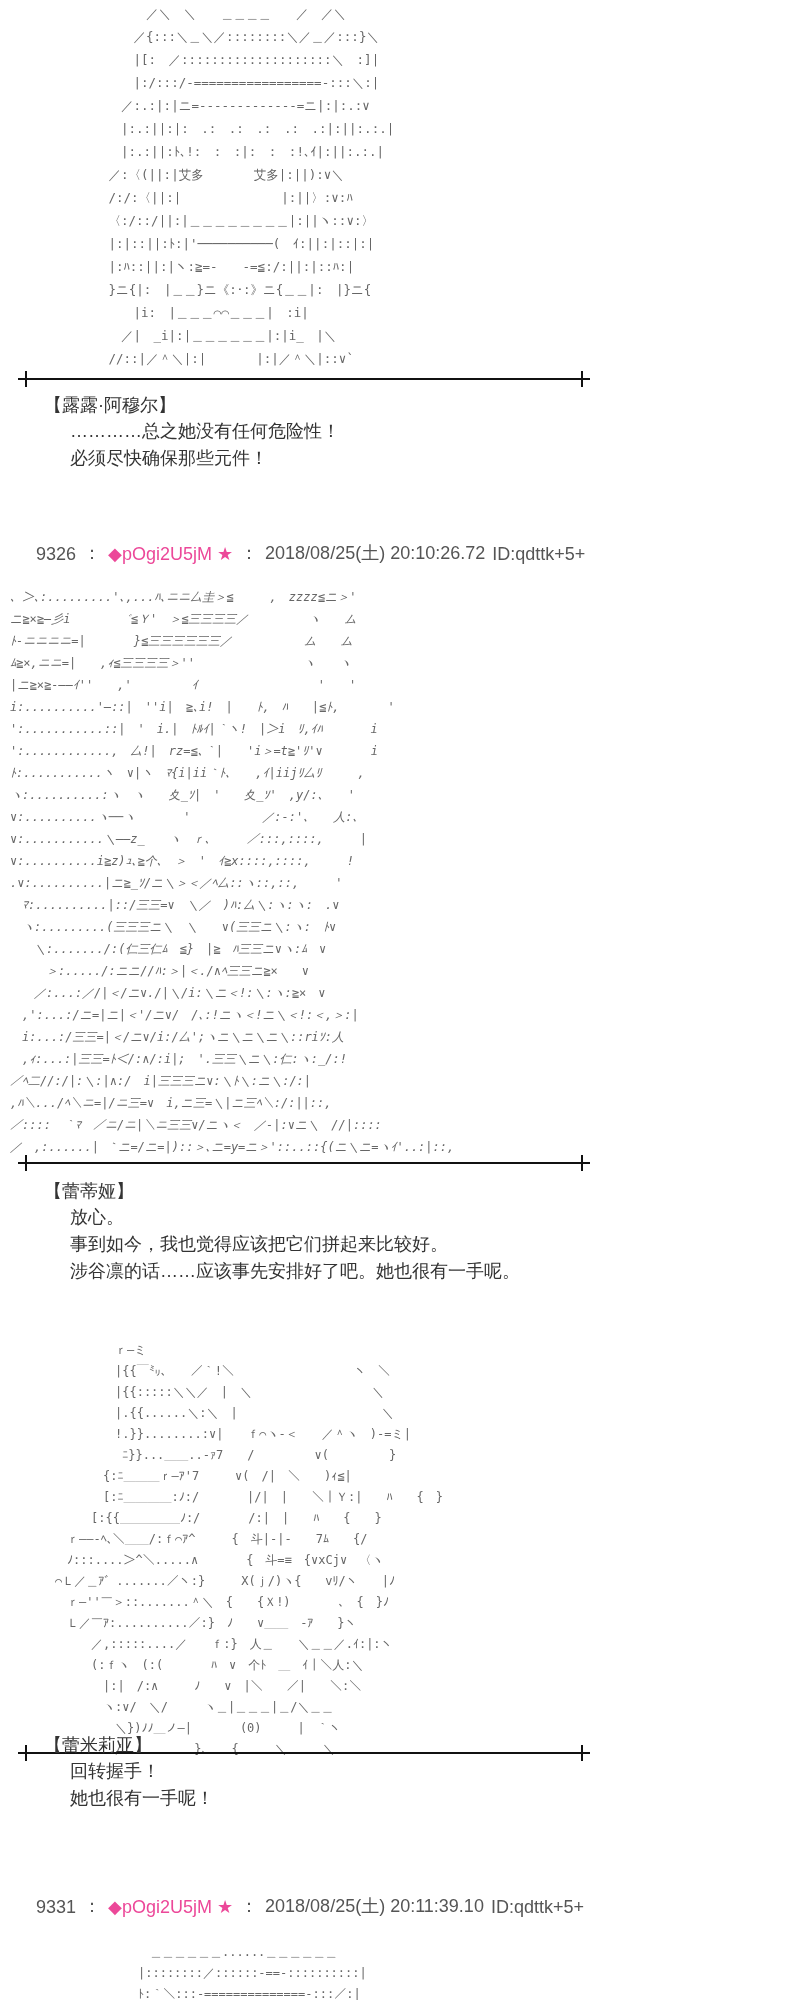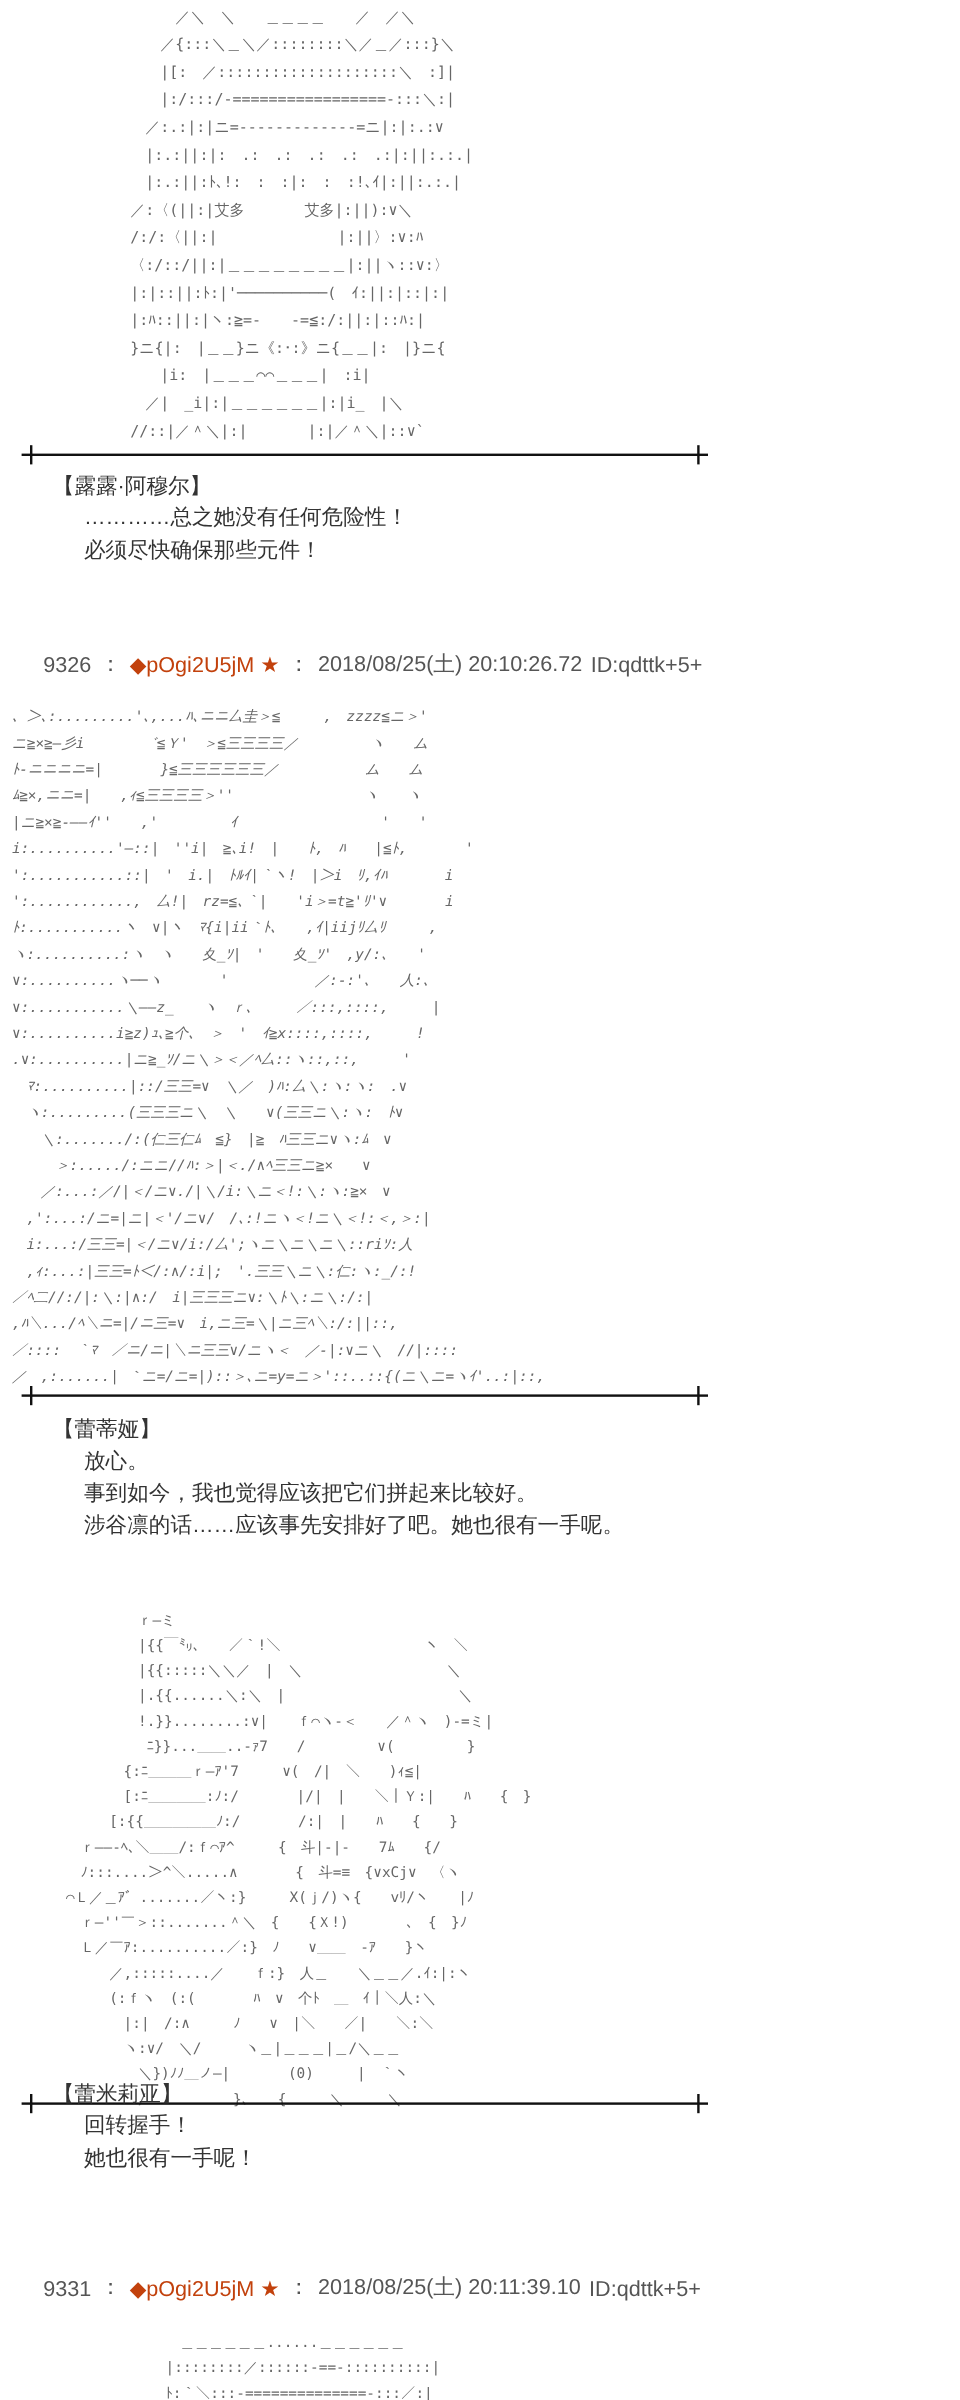--- a/index.html
+++ b/index.html
@@ -18,21 +18,21 @@
   .divider .tick{position:absolute;top:0;width:2px;height:16px;background:#111111;}
   .divider .tick.l{left:7px;}
   .divider .tick.r{right:7px;}
   
   .speech{position:absolute;left:44px;color:#333333;font-size:18px;}
   .speech .speaker{line-height:26px;font-weight:normal;}
   .speech .dline{margin-left:26px;line-height:27px;}
   
   .post-header{position:absolute;left:24px;display:flex;gap:7px;align-items:flex-end;
                font-size:18px;color:#555555;white-space:nowrap;margin-left:12px;}
-  .post-header .trip{color:#c2410c;}
+  .post-header .trip{color:#ec4899;}
 </style>
 </head>
 <body>
 
 <div class="page">
 
   <pre class="aa aa-top">　　　　／＼　＼　　＿＿＿＿　　／　／＼
 　　　／{:::＼＿＼／::::::::＼／＿／:::}＼
 　　　|[:　／::::::::::::::::::::＼　:]|
 　　　|:/:::/-=================-:::＼:|

